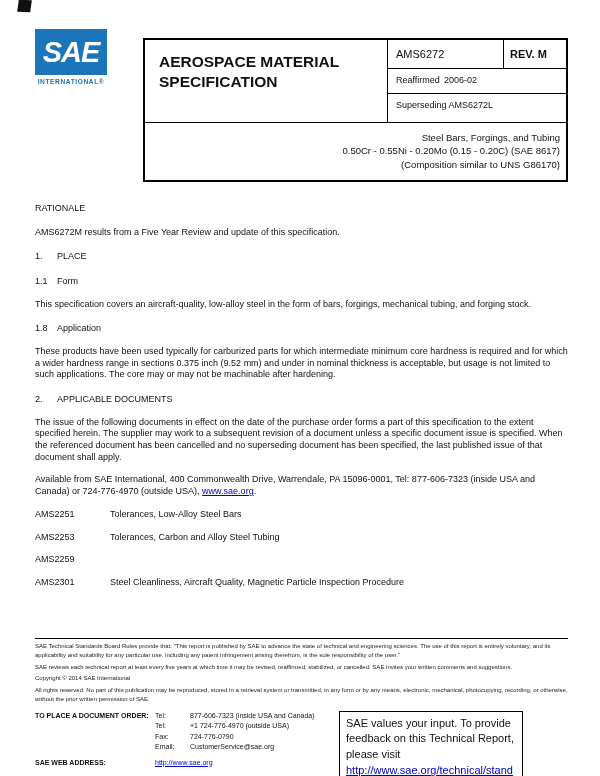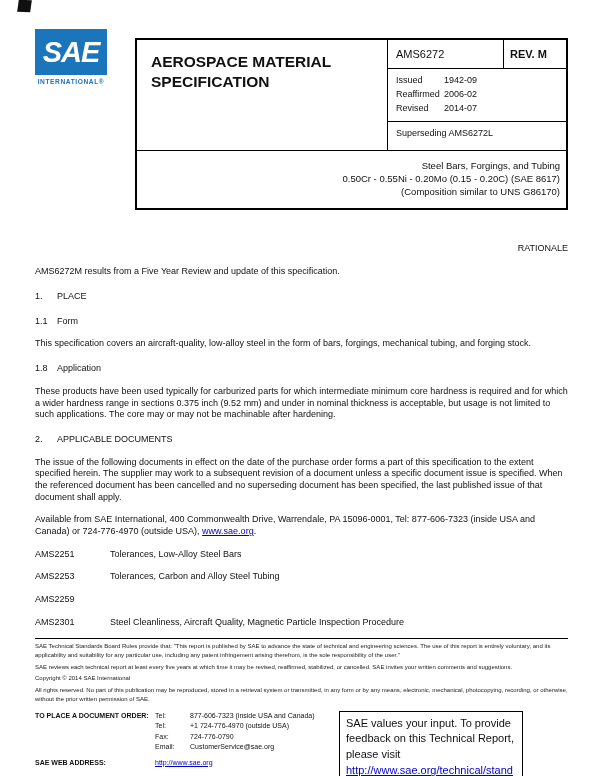--- a/index.html
+++ b/index.html
@@ -13,21 +13,21 @@
     color: #111;
     overflow: hidden;
   }
   .corner-mark {
     position: absolute; left: 18px; top: 0;
     width: 13px; height: 12px; background: #101010;
     transform: skew(-8deg, 3deg);
   }
   
   .top { display: flex; align-items: flex-start; padding: 38px 32px 0 35px; }
-  .logo-block { width: 72px; flex: none; margin-top: -9px; margin-right: 28px; text-align: center; }
+  .logo-block { width: 72px; flex: none; margin-top: -9px; margin-right: 36px; text-align: center; }
   .logo-square {
     height: 46px; background: #1b75bb;
     display: flex; align-items: center; justify-content: center;
   }
   .logo-square span {
     color: #fff; font-weight: bold; font-style: italic;
     font-size: 29px; letter-spacing: -1px;
   }
   .logo-sub { color: #1b75bb; font-size: 6.6px; font-weight: bold; letter-spacing: 0.6px; margin-top: 3px; }
   .header-box { flex: 1; border: 2px solid #000; display: grid; grid-template-columns: 1fr 116px 62px; }
@@ -37,21 +37,21 @@
     padding: 12px 14px; font-size: 15.5px; font-weight: bold; line-height: 1.3;
   }
   .hb-num { grid-row: 1; grid-column: 2; border-right: 1.5px solid #000; border-bottom: 1.5px solid #000; padding: 8px; font-size: 11px; font-weight: normal; }
   .hb-rev { grid-row: 1; grid-column: 3; border-bottom: 1.5px solid #000; padding: 8px 6px; font-size: 11px; font-weight: bold; }
   .hb-dates { grid-row: 2; grid-column: 2 / 4; border-right: 0; border-bottom: 1.5px solid #000; padding: 5px 8px; font-size: 9px; line-height: 1.55; }
   .dl { display: inline-block; width: 48px; }
   .hb-super { grid-row: 3; grid-column: 2 / 4; padding: 6px 8px 12px; font-size: 9px; }
   .hb-title { grid-row: 4; grid-column: 1 / 4; border-top: 1.5px solid #000; text-align: right; padding: 8px 6px 9px; font-size: 9.5px; line-height: 1.4; }
   
   .content { padding: 15px 32px 0 35px; font-size: 9px; line-height: 1.3; }
-  .center-head { text-align: right; margin: 18px 0 12px; }
+  .center-head { text-align: left; margin: 6px 0 12px; }
   .para { margin: 0 0 11px; }
   .sec-head { display: flex; margin: 13px 0 11px; }
   .sec-num { width: 22px; flex: none; }
   .pub-row { display: flex; margin-bottom: 11px; }
   .pub-code { width: 75px; flex: none; }
   .link { color: #0000c8; text-decoration: underline; cursor: pointer; }
   
   .footer { position: absolute; left: 0; right: 0; bottom: 0; padding: 0 32px 8px 35px; }
   .footer-rule { border-top: 1px solid #000; margin-bottom: 3px; }
   .tiny { font-size: 6px; line-height: 1.45; margin-bottom: 3px; color: #222; }
@@ -88,23 +88,21 @@
         <span>SAE</span>
       </div>
       <div class="logo-sub">INTERNATIONAL®</div>
     </div>
 
     <div class="header-box">
       <div class="hb-doctype">AEROSPACE MATERIAL SPECIFICATION</div>
       <div class="hb-num">AMS6272</div>
       <div class="hb-rev">REV. M</div>
       <div class="hb-dates">
-        <div><span class="dl">Issued</span><span>1942-09</span></div>
         <div><span class="dl">Reaffirmed</span><span>2006-02</span></div>
-        <div><span class="dl">Revised</span><span>2014-07</span></div>
       </div>
       <div class="hb-super">Superseding AMS6272L</div>
       <div class="hb-title">
         <div>Steel Bars, Forgings, and Tubing</div>
         <div>0.50Cr - 0.55Ni - 0.20Mo (0.15 - 0.20C) (SAE 8617)</div>
         <div>(Composition similar to UNS G86170)</div>
       </div>
     </div>
   </div>
 

